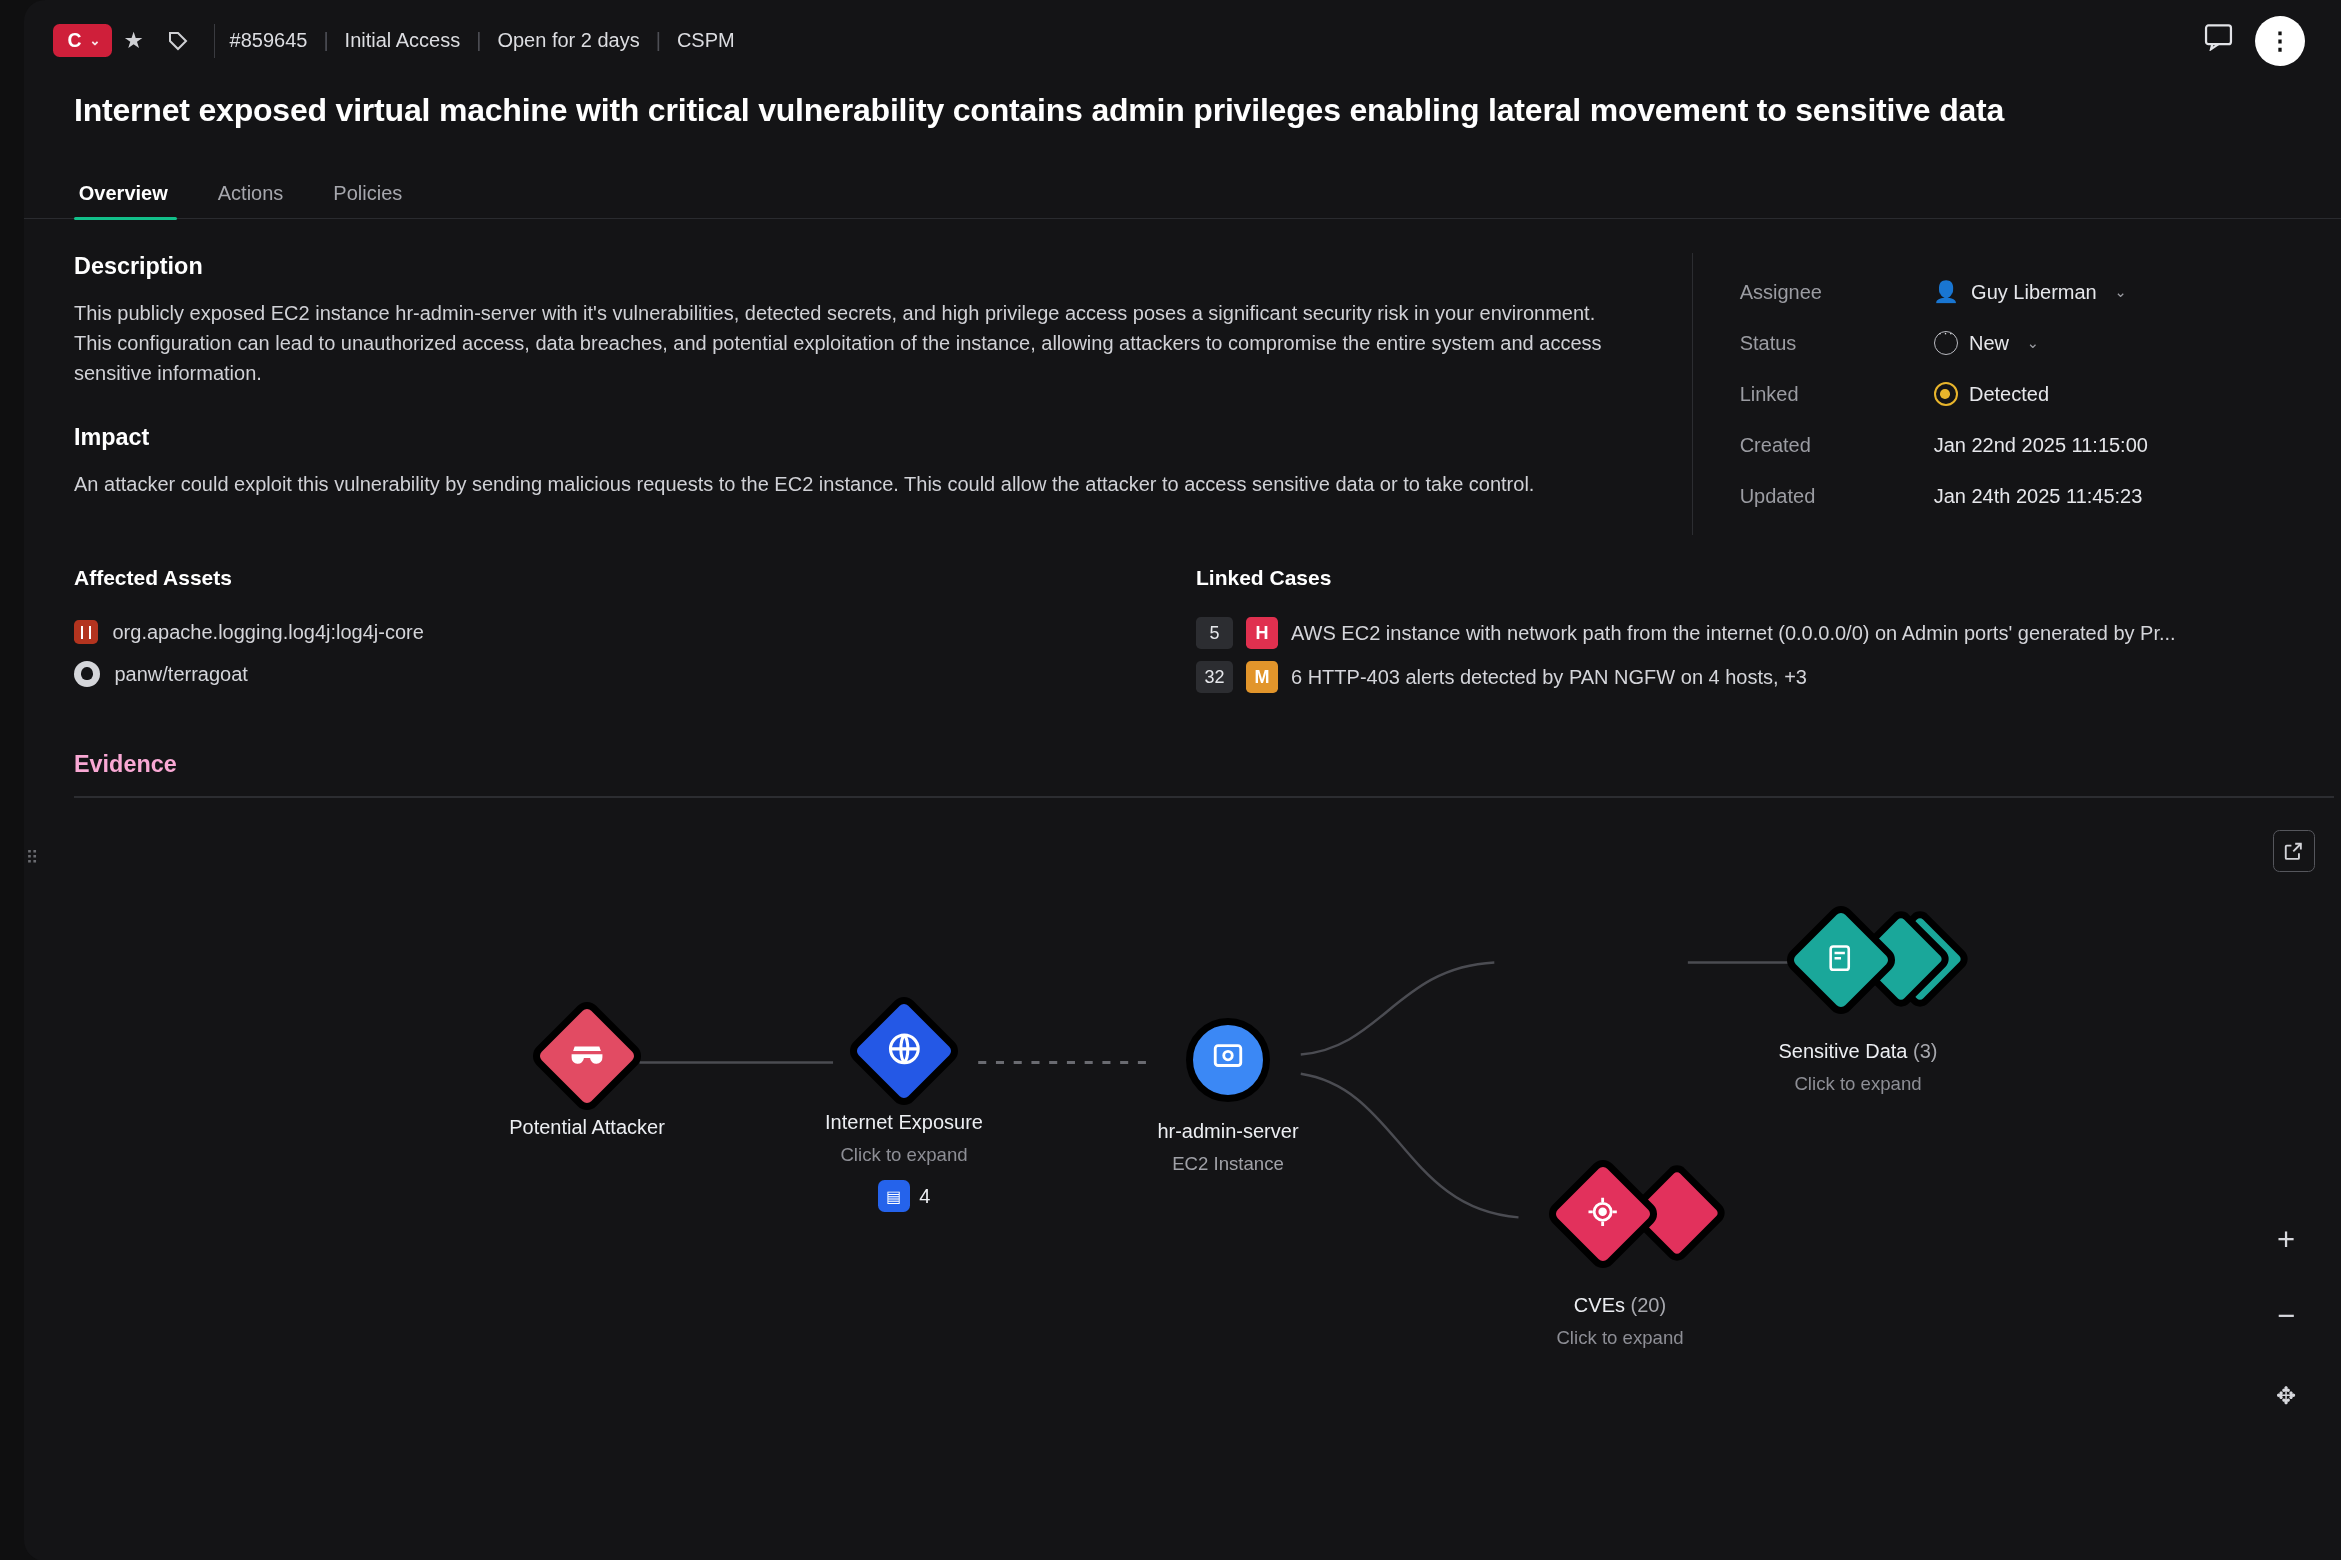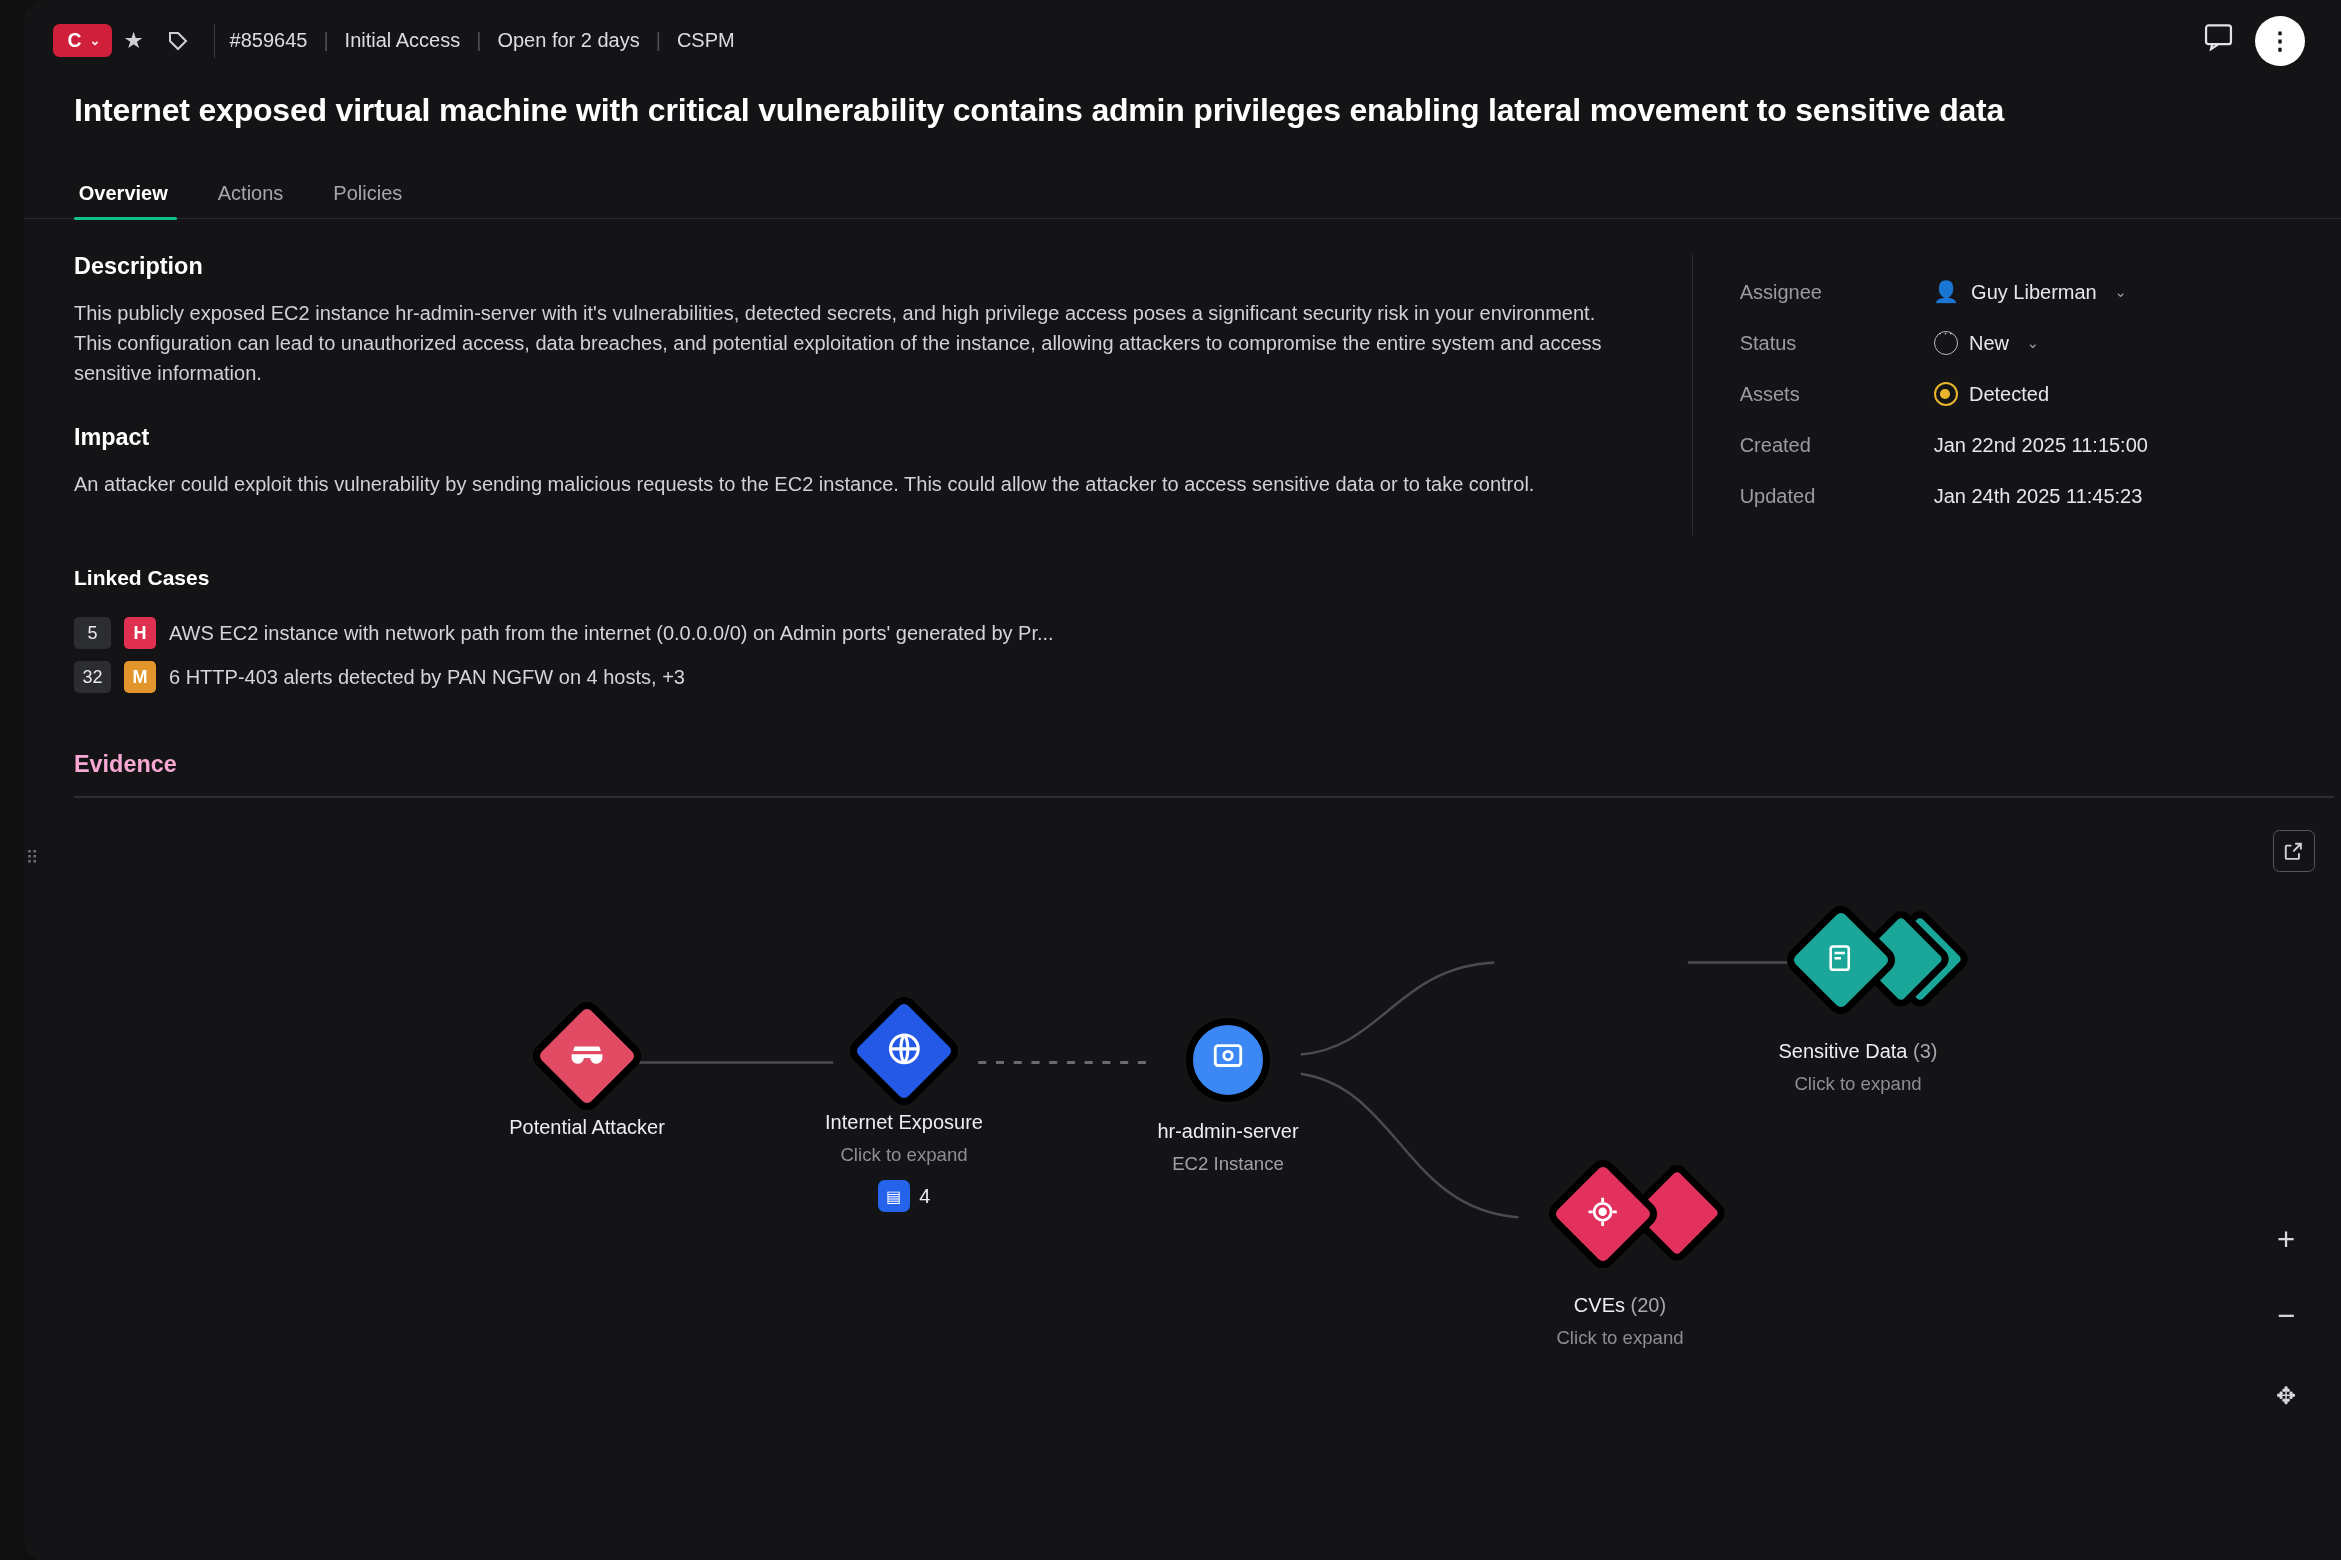--- a/index.html
+++ b/index.html
@@ -357,38 +357,49 @@
           </div>
           <div class="meta-row">
             <div class="meta-label">Status</div>
             <div class="meta-val">
               <span class="dot-icon"></span>
               <span>New</span>
               <span class="chev">⌄</span>
             </div>
           </div>
           <div class="meta-row">
-            <div class="meta-label">Assets</div>
+            <div class="meta-label">Linked</div>
             <div class="meta-val">
               <span class="target-icon"></span>
               <span>Detected</span>
             </div>
           </div>
           <div class="meta-row">
             <div class="meta-label">Created</div>
             <div class="meta-val">Jan 22nd 2025 11:15:00</div>
           </div>
           <div class="meta-row">
             <div class="meta-label">Updated</div>
             <div class="meta-val">Jan 24th 2025 11:45:23</div>
           </div>
         </div>
       </div>
 
       <div class="two-col">
+        <div class="assets-col">
+          <h4 class="small">Affected Assets</h4>
+          <div class="asset-row">
+            <span class="mini-sq"></span>
+            <span>org.apache.logging.log4j:log4j-core</span>
+          </div>
+          <div class="asset-row">
+            <span class="gh"></span>
+            <span>panw/terragoat</span>
+          </div>
+        </div>
 
         <div class="cases-col">
           <h4 class="small">Linked Cases</h4>
           <div class="case-row">
             <span class="count-chip">5</span>
             <span class="sev-h">H</span>
             <span class="case-text">AWS EC2 instance with network path from the internet (0.0.0.0/0) on Admin ports' generated by Pr...</span>
           </div>
           <div class="case-row">
             <span class="count-chip">32</span>

